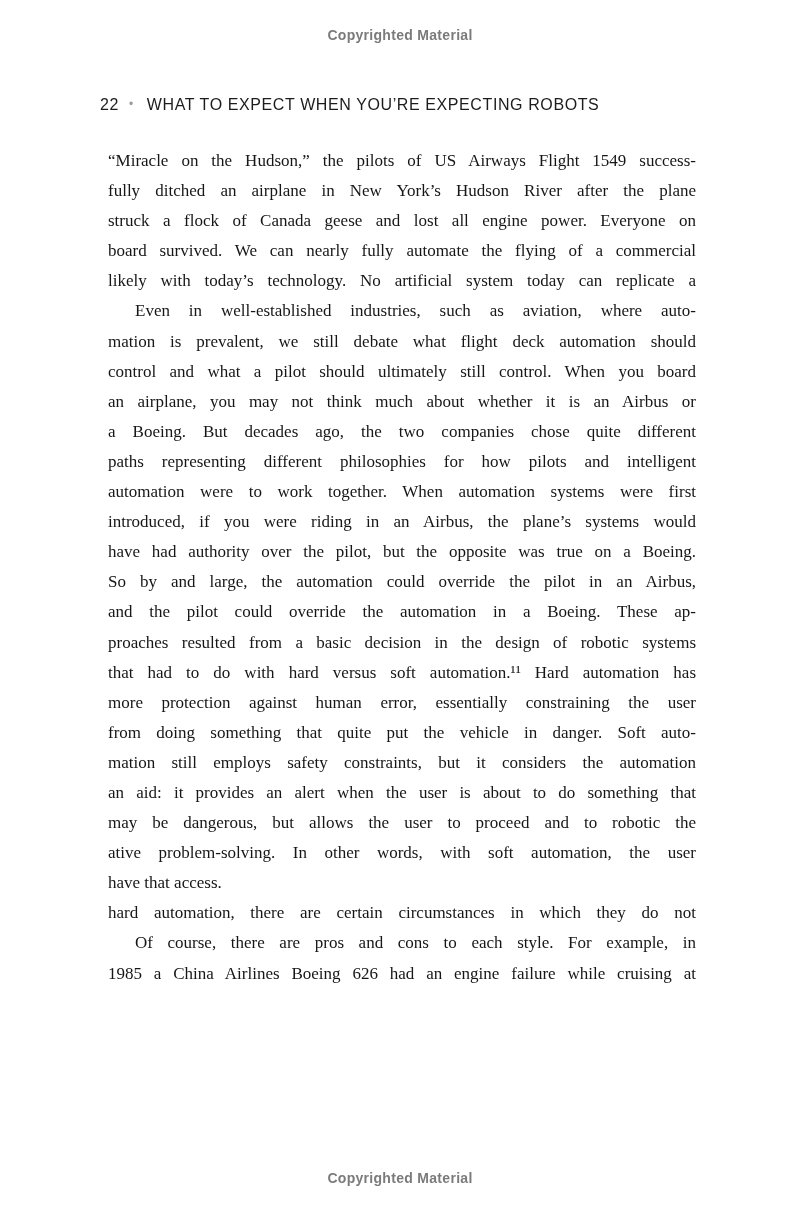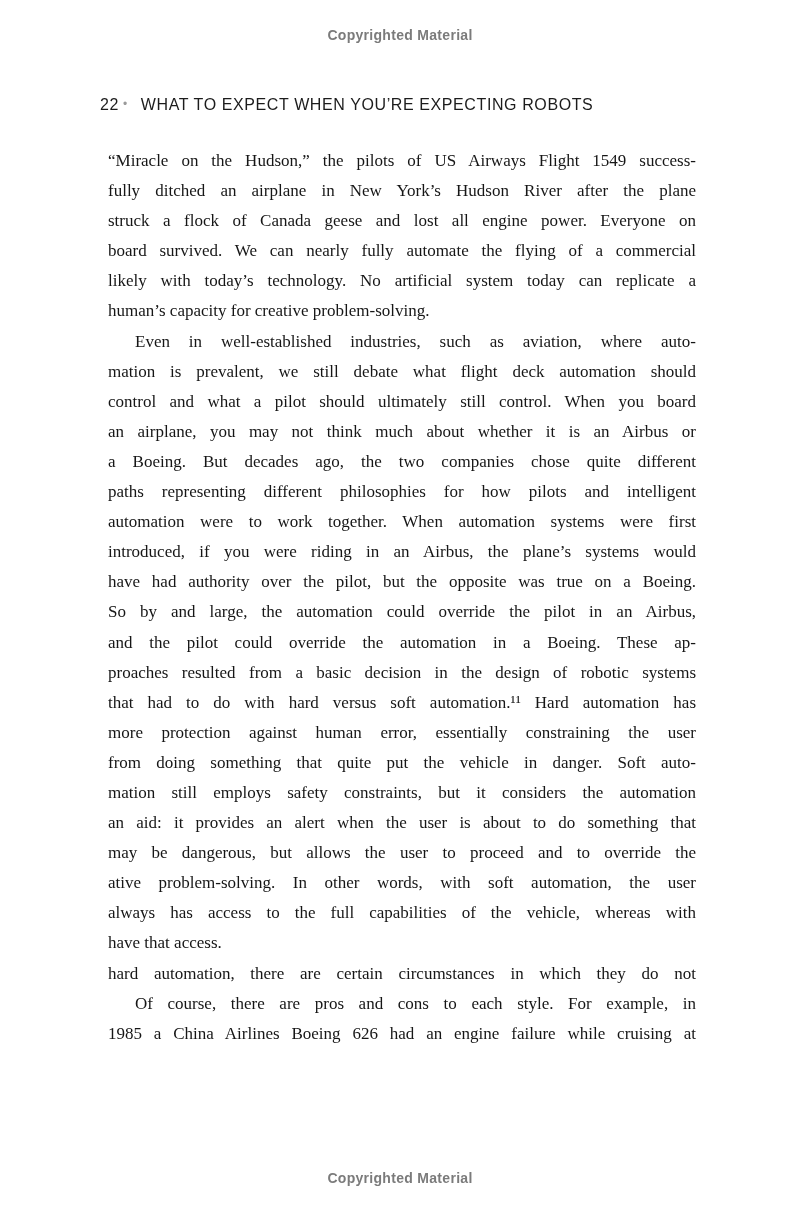--- a/index.html
+++ b/index.html
@@ -31,21 +31,21 @@
     position: absolute;
     top: 96px;
     left: 100px;
     width: 588px;
     font-family: "Liberation Sans", sans-serif;
     font-size: 16px;
     letter-spacing: 0.6px;
     color: #1c1c1c;
     white-space: nowrap;
   }
-  .running-head .page-number { margin-right: 4px; }
+  .running-head .page-number { margin-right: 10px; }
   .running-head .bullet {
     color: var(--bullet-gray);
     font-size: 12px;
     vertical-align: 2px;
     margin-right: 13px;
   }
   .body-text {
     position: absolute;
     top: 146px;
     left: 100px;
@@ -71,40 +71,38 @@
 <div class="running-head">
   <span class="page-number">22</span><span class="bullet">•</span><span class="title">WHAT TO EXPECT WHEN YOU’RE EXPECTING ROBOTS</span>
 </div>
 
 <div class="body-text" id="body-text">
     <div class="line">“Miracle on the Hudson,” the pilots of US Airways Flight 1549 success-</div>
     <div class="line">fully ditched an airplane in New York’s Hudson River after the plane</div>
     <div class="line">struck a flock of Canada geese and lost all engine power. Everyone on</div>
     <div class="line">board survived. We can nearly fully automate the flying of a commercial</div>
     <div class="line">likely with today’s technology. No artificial system today can replicate a</div>
-    <div class="line para-end">human’s capacity for creative problem-solving.</div>
     <div class="line indent">Even in well-established industries, such as aviation, where auto-</div>
     <div class="line">mation is prevalent, we still debate what flight deck automation should</div>
     <div class="line">control and what a pilot should ultimately still control. When you board</div>
     <div class="line">an airplane, you may not think much about whether it is an Airbus or</div>
     <div class="line">a Boeing. But decades ago, the two companies chose quite different</div>
     <div class="line">paths representing different philosophies for how pilots and intelligent</div>
     <div class="line">automation were to work together. When automation systems were first</div>
     <div class="line">introduced, if you were riding in an Airbus, the plane’s systems would</div>
     <div class="line">have had authority over the pilot, but the opposite was true on a Boeing.</div>
     <div class="line">So by and large, the automation could override the pilot in an Airbus,</div>
     <div class="line">and the pilot could override the automation in a Boeing. These ap-</div>
     <div class="line">proaches resulted from a basic decision in the design of robotic systems</div>
     <div class="line">that had to do with hard versus soft automation.¹¹ Hard automation has</div>
     <div class="line">more protection against human error, essentially constraining the user</div>
     <div class="line">from doing something that quite put the vehicle in danger. Soft auto-</div>
     <div class="line">mation still employs safety constraints, but it considers the automation</div>
     <div class="line">an aid: it provides an alert when the user is about to do something that</div>
-    <div class="line">may be dangerous, but allows the user to proceed and to override the</div>
+    <div class="line">may be dangerous, but allows the user to proceed and to robotic the</div>
     <div class="line">ative problem-solving. In other words, with soft automation, the user</div>
-    <div class="line">always has access to the full capabilities of the vehicle, whereas with</div>
     <div class="line para-end">have that access.</div>
     <div class="line">hard automation, there are certain circumstances in which they do not</div>
     <div class="line indent">Of course, there are pros and cons to each style. For example, in</div>
     <div class="line">1985 a China Airlines Boeing 626 had an engine failure while cruising at</div>
   </div>
 
 <div class="copyright bottom">Copyrighted Material</div>
 
 </body></html>

